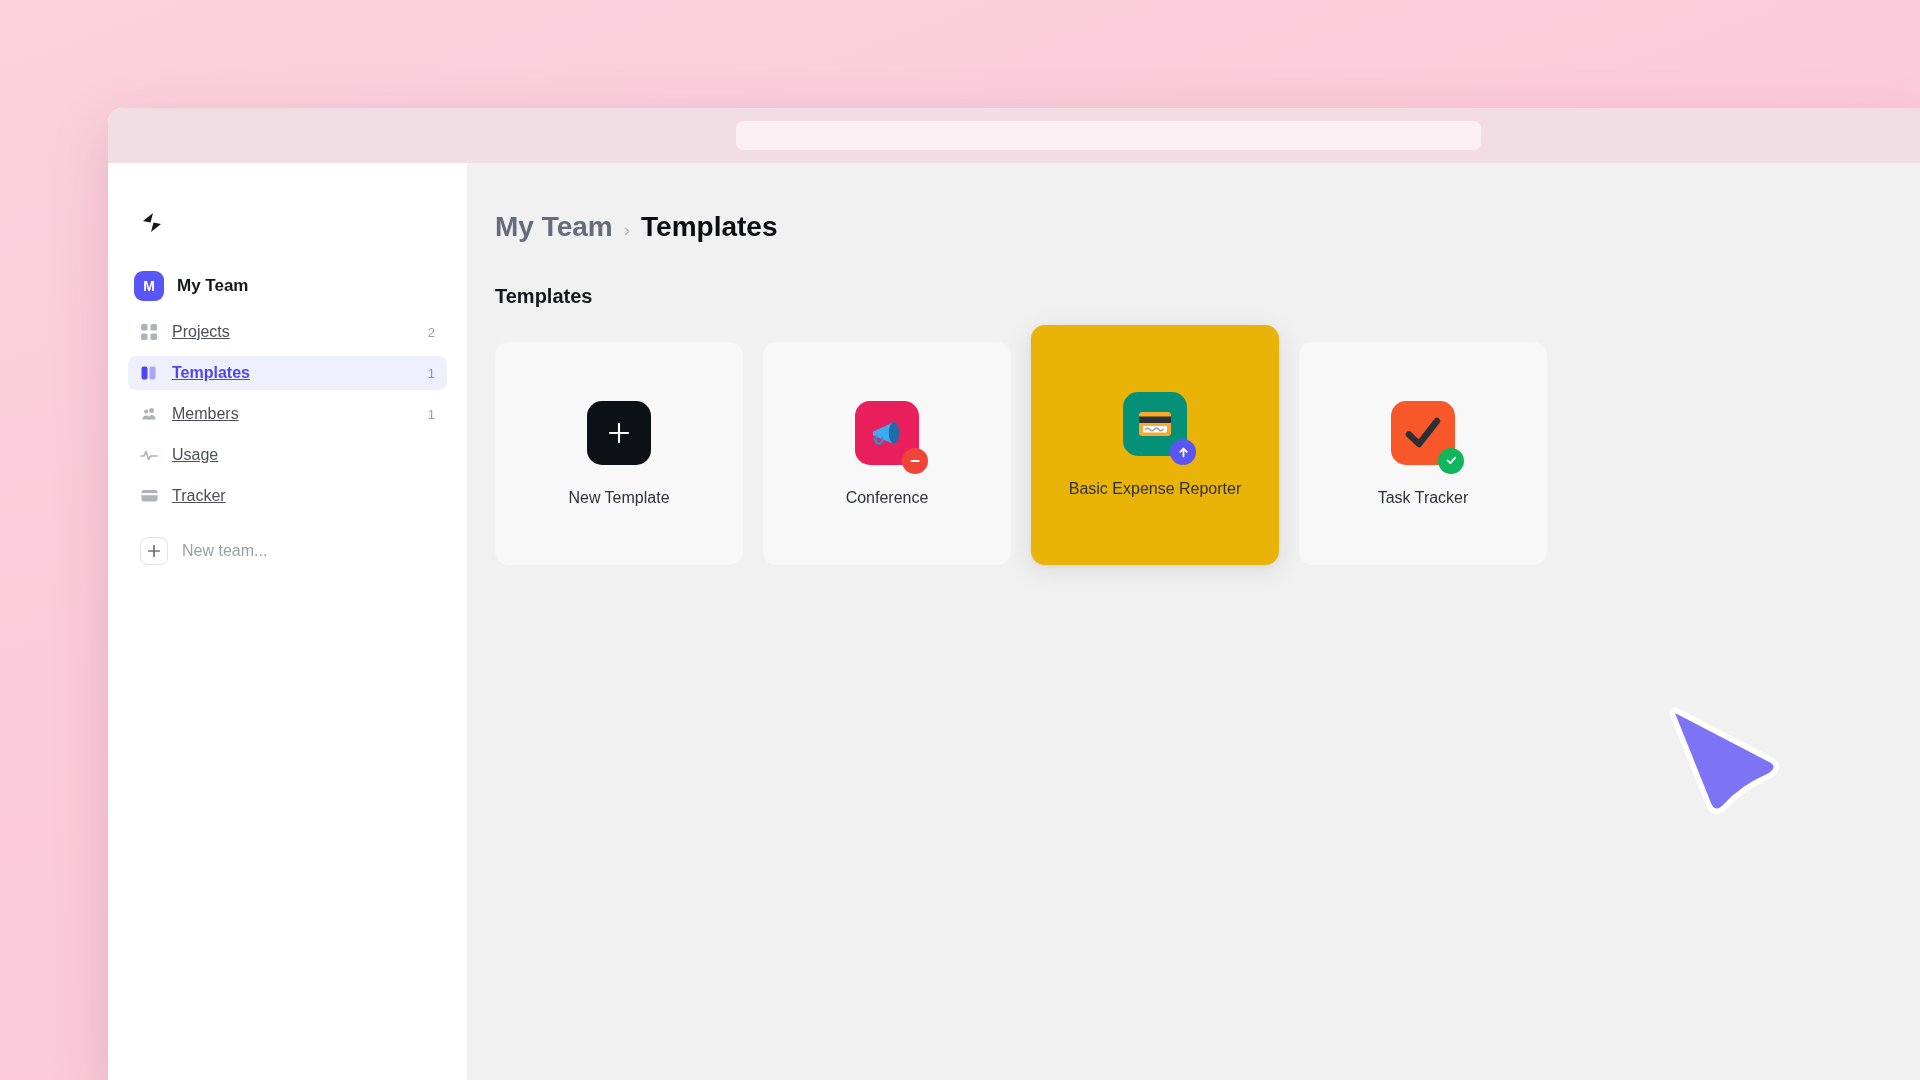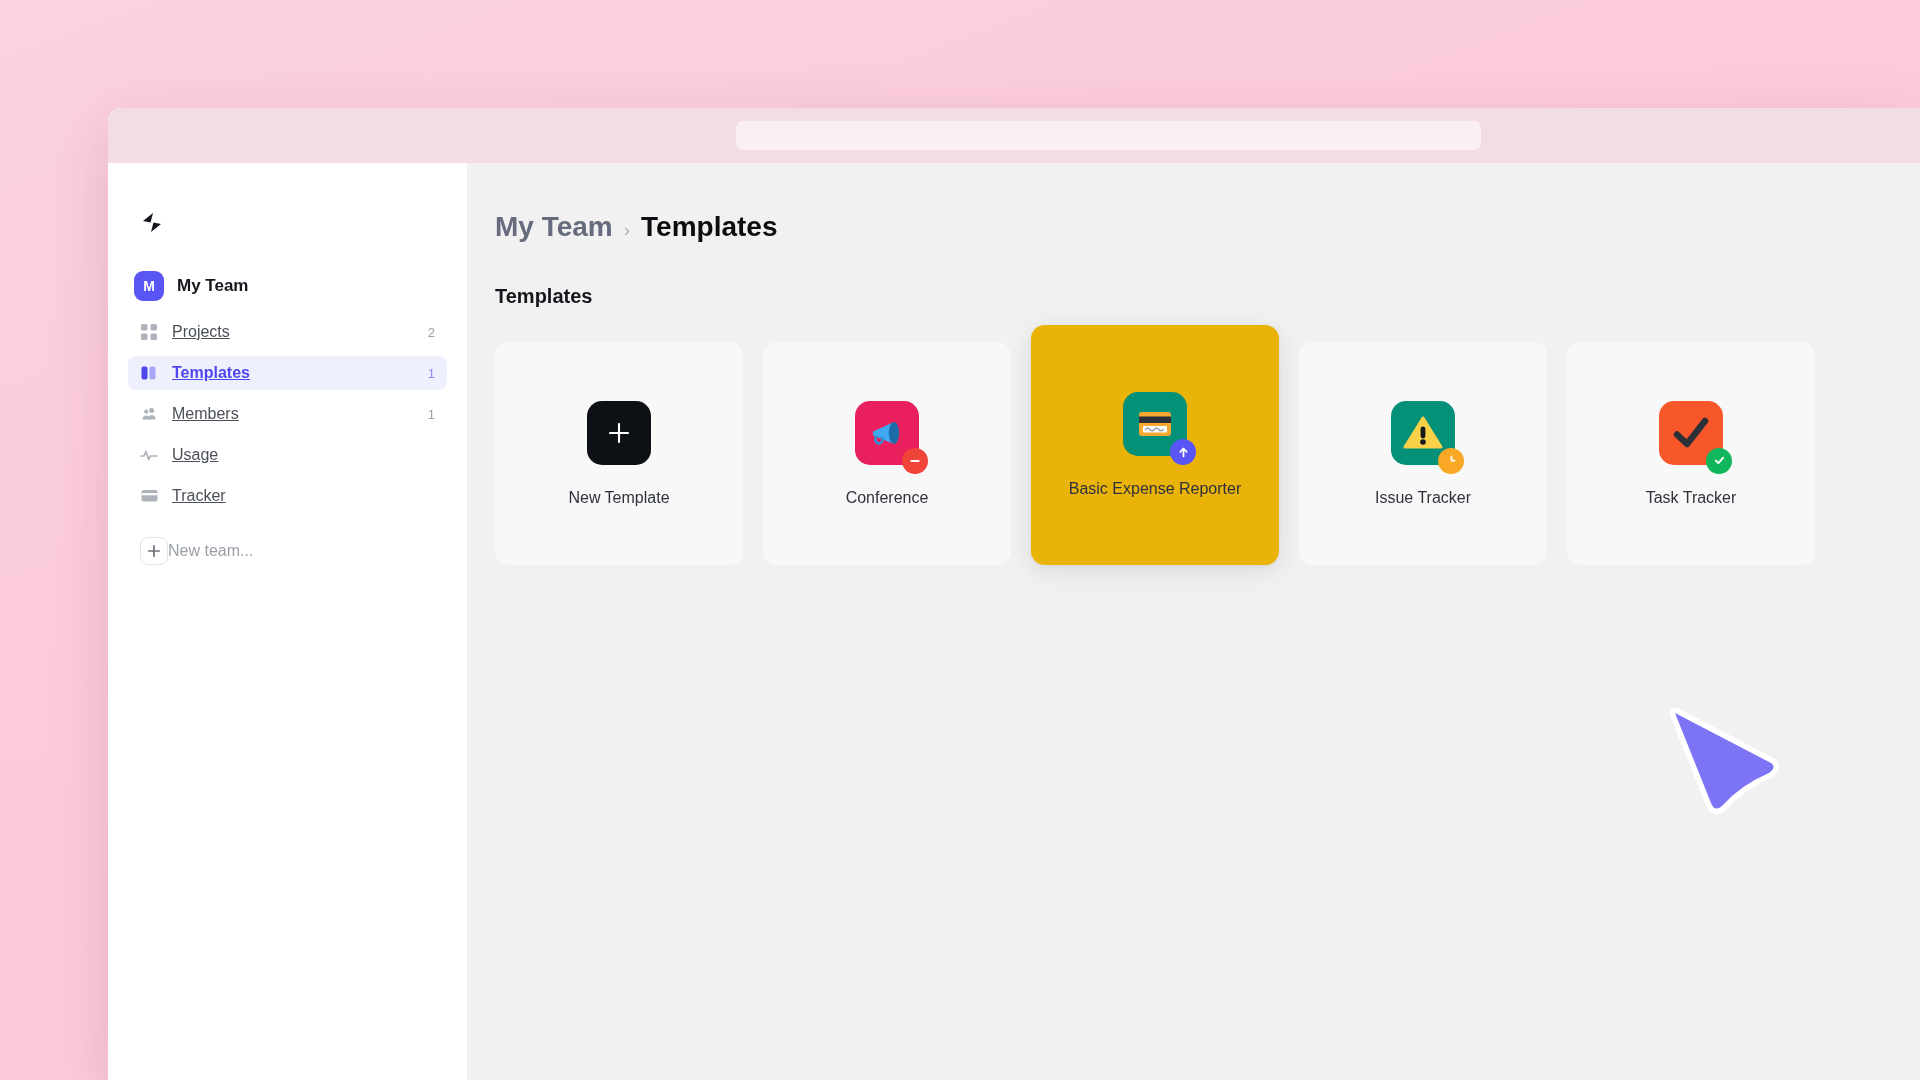--- a/index.html
+++ b/index.html
@@ -82,20 +82,21 @@
   }
   .nav-item.active { background: #eef0fe; }
   .nav-icon { width: 18px; height: 18px; flex: 0 0 18px; display:flex; align-items:center; justify-content:center; }
   .nav-label { font-size: 16px; color: #4b5058; flex: 1; text-decoration: underline; }
   .nav-item.active .nav-label { color: #4f46f0; font-weight: bold; }
   .nav-count { font-size: 13px; color: #9aa0a8; }
   .nav-item.active .nav-count { color: #8b88f2; }
 
   #new-team-row {
     display: flex; align-items: center;
+    gap: 14px;
     margin: 24px 0 0 32px;
   }
   #new-team-btn {
     width: 28px; height: 28px;
     border: 1px solid #e1e3e8;
     border-radius: 8px;
     display: flex; align-items: center; justify-content: center;
     background: #fff;
     cursor: pointer;
   }
@@ -330,37 +331,20 @@
             <div class="badge" style="background:#5a55f5;">
               <svg width="15" height="15" viewBox="0 0 15 15" stroke="#fff" stroke-width="1.8" stroke-linecap="round" stroke-linejoin="round" fill="none">
                 <line x1="7.5" y1="11.3" x2="7.5" y2="3.7"></line>
                 <polyline points="4.3,6.9 7.5,3.6 10.7,6.9"></polyline>
               </svg>
             </div>
           </div>
           <div class="tpl-label">Basic Expense Reporter</div>
         </div>
 
-        <div class="tpl-card">
-          <div class="tile-wrap">
-            <div class="tile" style="background:#059178;">
-              <svg width="46" height="46" viewBox="0 0 46 46">
-                <path d="M23 8 L41 37 L5 37 Z" fill="#f8d149" stroke="#f8d149" stroke-width="3" stroke-linejoin="round"></path>
-                <rect x="20.6" y="16.5" width="4.8" height="12" rx="2.4" fill="#16181d"></rect>
-                <circle cx="23" cy="32" r="2.8" fill="#16181d"></circle>
-              </svg>
-            </div>
-            <div class="badge" style="background:#f9a825;">
-              <svg width="15" height="15" viewBox="0 0 15 15" stroke="#fff" stroke-width="1.7" stroke-linecap="round" fill="none">
-                <polyline points="7.5,3.6 7.5,7.6 10.6,7.6"></polyline>
-              </svg>
-            </div>
-          </div>
-          <div class="tpl-label">Issue Tracker</div>
-        </div>
 
         <div class="tpl-card">
           <div class="tile-wrap">
             <div class="tile" style="background:#f8572a;">
               <svg width="46" height="46" viewBox="0 0 46 46" fill="none" stroke="#2b3036" stroke-width="6.5" stroke-linecap="round" stroke-linejoin="round">
                 <polyline points="9,24.5 19,34 37,11"></polyline>
               </svg>
             </div>
             <div class="badge" style="background:#10b65c;">
               <svg width="15" height="15" viewBox="0 0 15 15" fill="none" stroke="#fff" stroke-width="1.9" stroke-linecap="round" stroke-linejoin="round">

